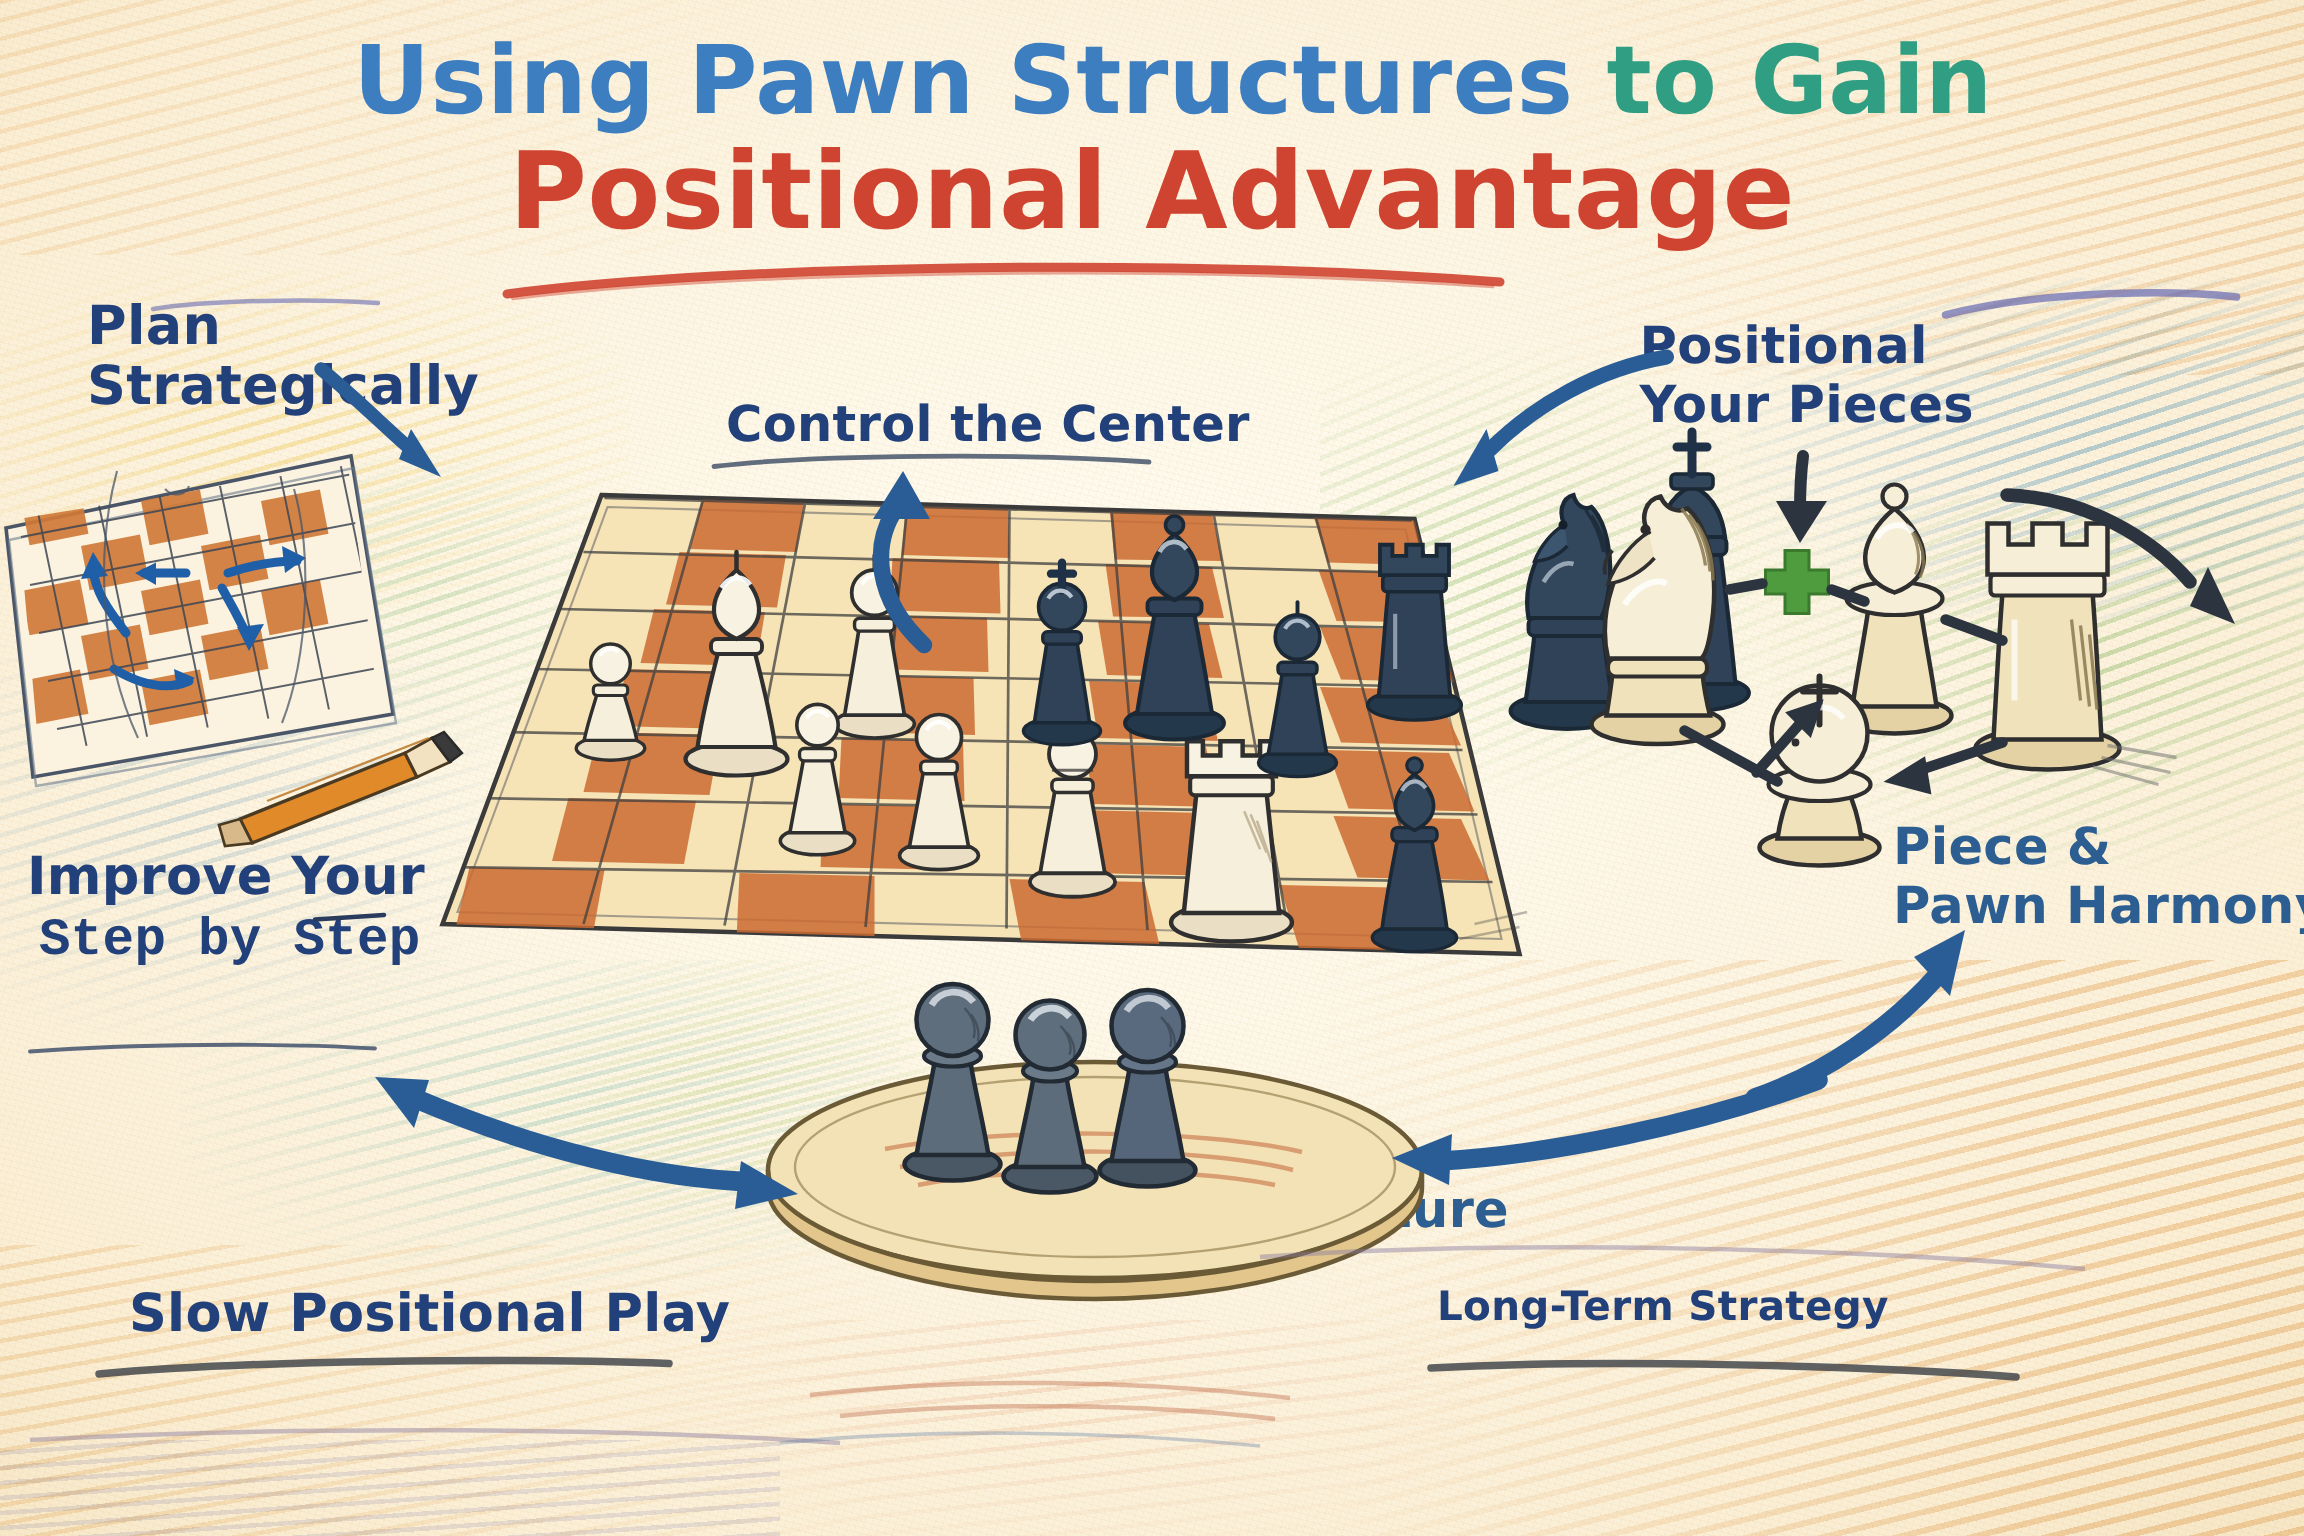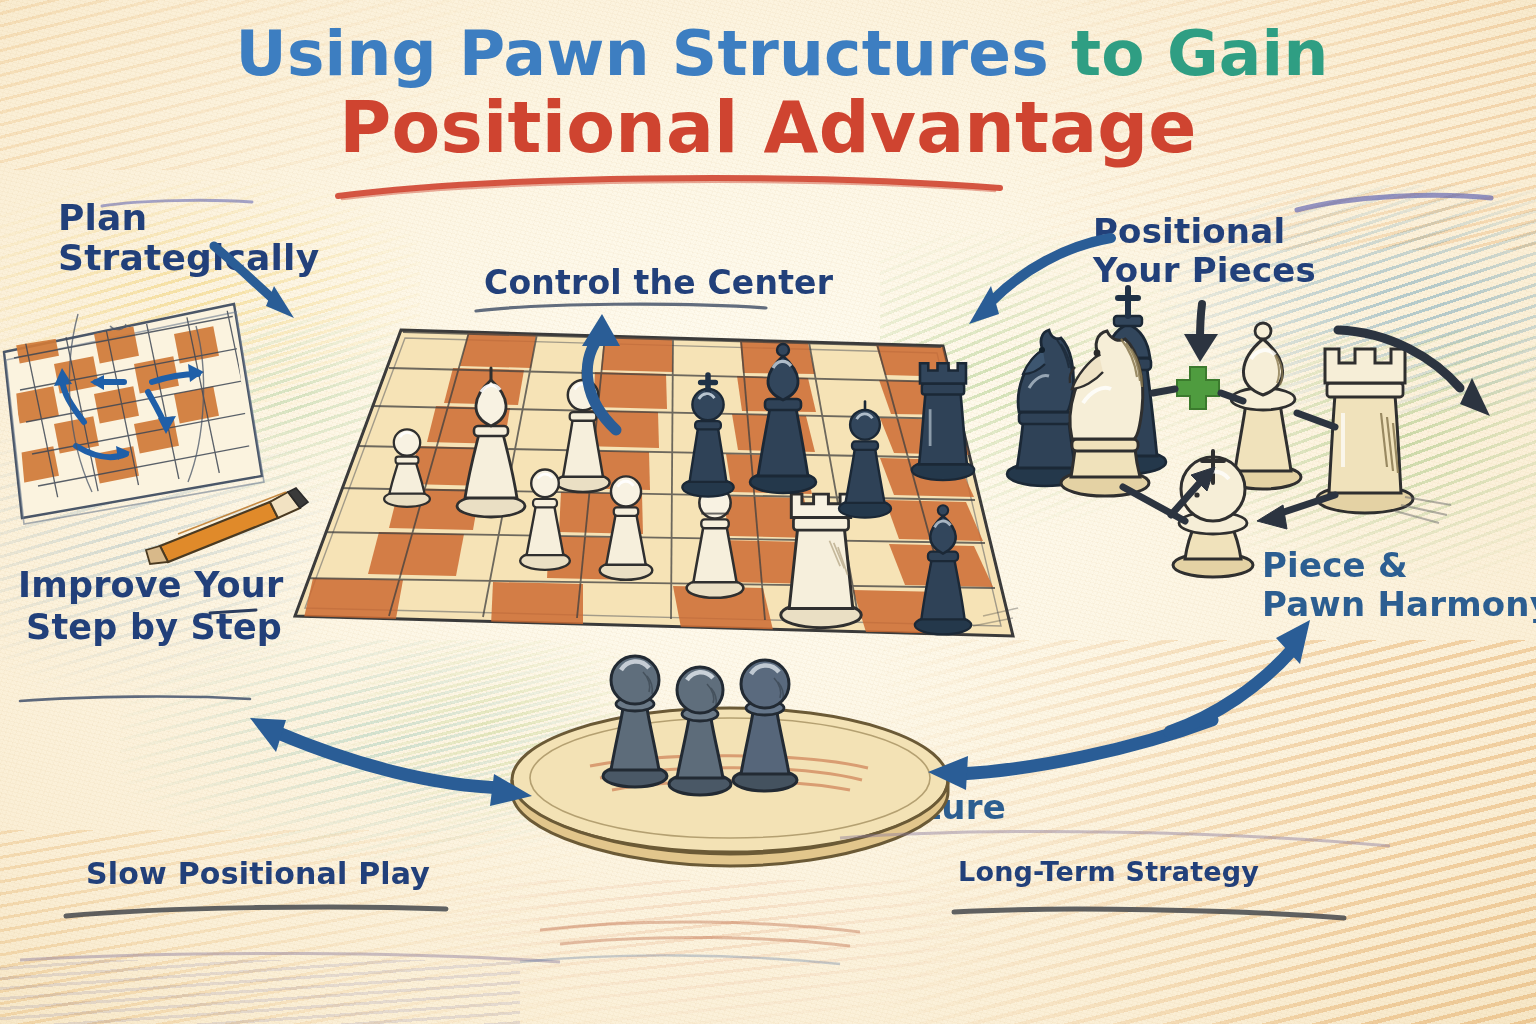--- a/index.html
+++ b/index.html
@@ -203,34 +203,34 @@
     <span class="ln">Your Pieces</span>
   </div>
 
   <div class="hand label steel" style="left:1262px;top:546px;font-size:34px;line-height:1.16;">
     <span class="ln">Piece &amp;</span>
     <span class="ln">Pawn Harmony</span>
   </div>
 
   <div class="hand label" style="left:18px;top:564px;font-size:35px;line-height:1.2;">
     <span class="ln">Improve Your</span>
-    <span class="ln" style="margin-left:8px;">Step by Step</span>
+    <span class="ln" style="margin-left:8px;font-family:Liberation Mono, monospace;">Step by Step</span>
   </div>
   <svg class="uline" style="left:208px;top:607px;" width="52" height="10">
     <path d="M2,6 L48,3" stroke="#2a3c5e" stroke-width="3" fill="none" stroke-linecap="round"></path>
   </svg>
   <svg class="uline" style="left:16px;top:693px;" width="240" height="12">
     <path d="M4,8 C70,3 170,2 234,6" stroke="#2a3c5e" stroke-width="2.6" fill="none" stroke-linecap="round" opacity=".75"></path>
   </svg>
 
   <div class="hand label steel" style="left:564px;top:787px;font-size:34px;">
     <span class="ln">Strong Pawn Structure</span>
   </div>
 
-  <div class="hand label" style="left:86px;top:856px;font-size:30px;">
+  <div class="hand label" style="left:86px;top:856px;font-size:35px;">
     <span class="ln">Slow Positional Play</span>
   </div>
   <svg class="uline" style="left:62px;top:902px;" width="390" height="20">
     <path d="M4,14 C100,5 280,3 384,7" stroke="#44484c" stroke-width="5" fill="none" stroke-linecap="round" opacity=".85"></path>
   </svg>
 
   <div class="hand label" style="left:958px;top:856px;font-size:27px;">
     <span class="ln">Long-Term Strategy</span>
   </div>
   <svg class="uline" style="left:950px;top:902px;" width="400" height="22">

